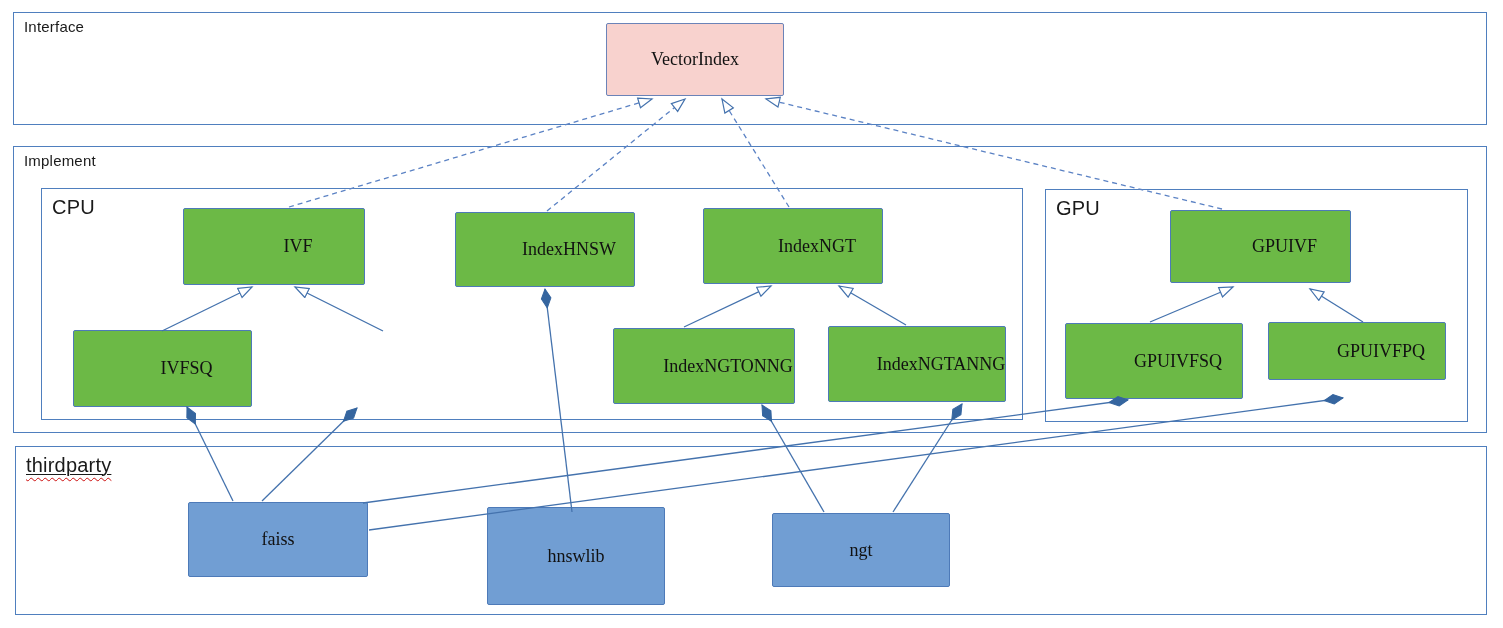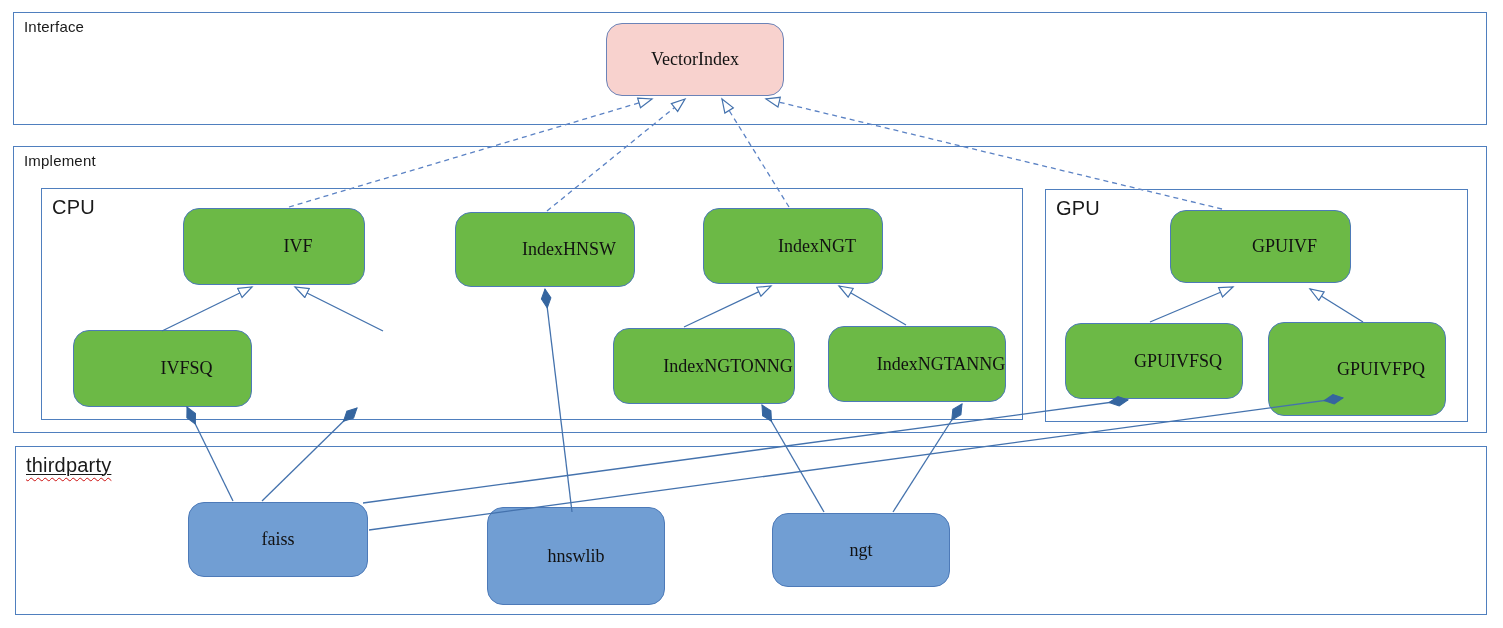--- a/index.html
+++ b/index.html
@@ -31,21 +31,21 @@
   }
   .solid-wrap{
     text-decoration:underline solid #1a1a1a;
     text-decoration-thickness:1px;
     text-underline-offset:2px;
   }
   .node{
     position:absolute;
     box-sizing:border-box;
     border:1.3px solid #4d7ab8;
-    border-radius:16px;
+    border-radius:2px;
     display:flex;align-items:center;justify-content:center;
     font-family:"Liberation Serif",serif;
     font-size:18px;
     color:#111111;
     text-align:center;
   }
   .node.green{background:#6cb946;padding-left:48px;}
   .node.blue{background:#719ed3;}
   .node.pink{background:#f8d2ce;border-color:#6b83b8;}
   svg.edges{
@@ -113,21 +113,21 @@
   </div>
 
   <div class="node green" style="left:828px;top:326px;width:178px;height:76px;">
     <span>IndexNGTANNG</span>
   </div>
 
   <div class="node green" style="left:1065px;top:323px;width:178px;height:76px;">
     <span>GPUIVFSQ</span>
   </div>
 
-  <div class="node green" style="left:1268px;top:322px;width:178px;height:94px;font-family:Liberation Serif, serif;">
+  <div class="node green" style="left:1268px;top:322px;width:178px;height:58px;font-family:Liberation Serif, serif;">
     <span>GPUIVFPQ</span>
   </div>
 
   <div class="node blue" style="left:188px;top:502px;width:180px;height:75px;">
     <span>faiss</span>
   </div>
 
   <div class="node blue" style="left:487px;top:507px;width:178px;height:98px;">
     <span>hnswlib</span>
   </div>

